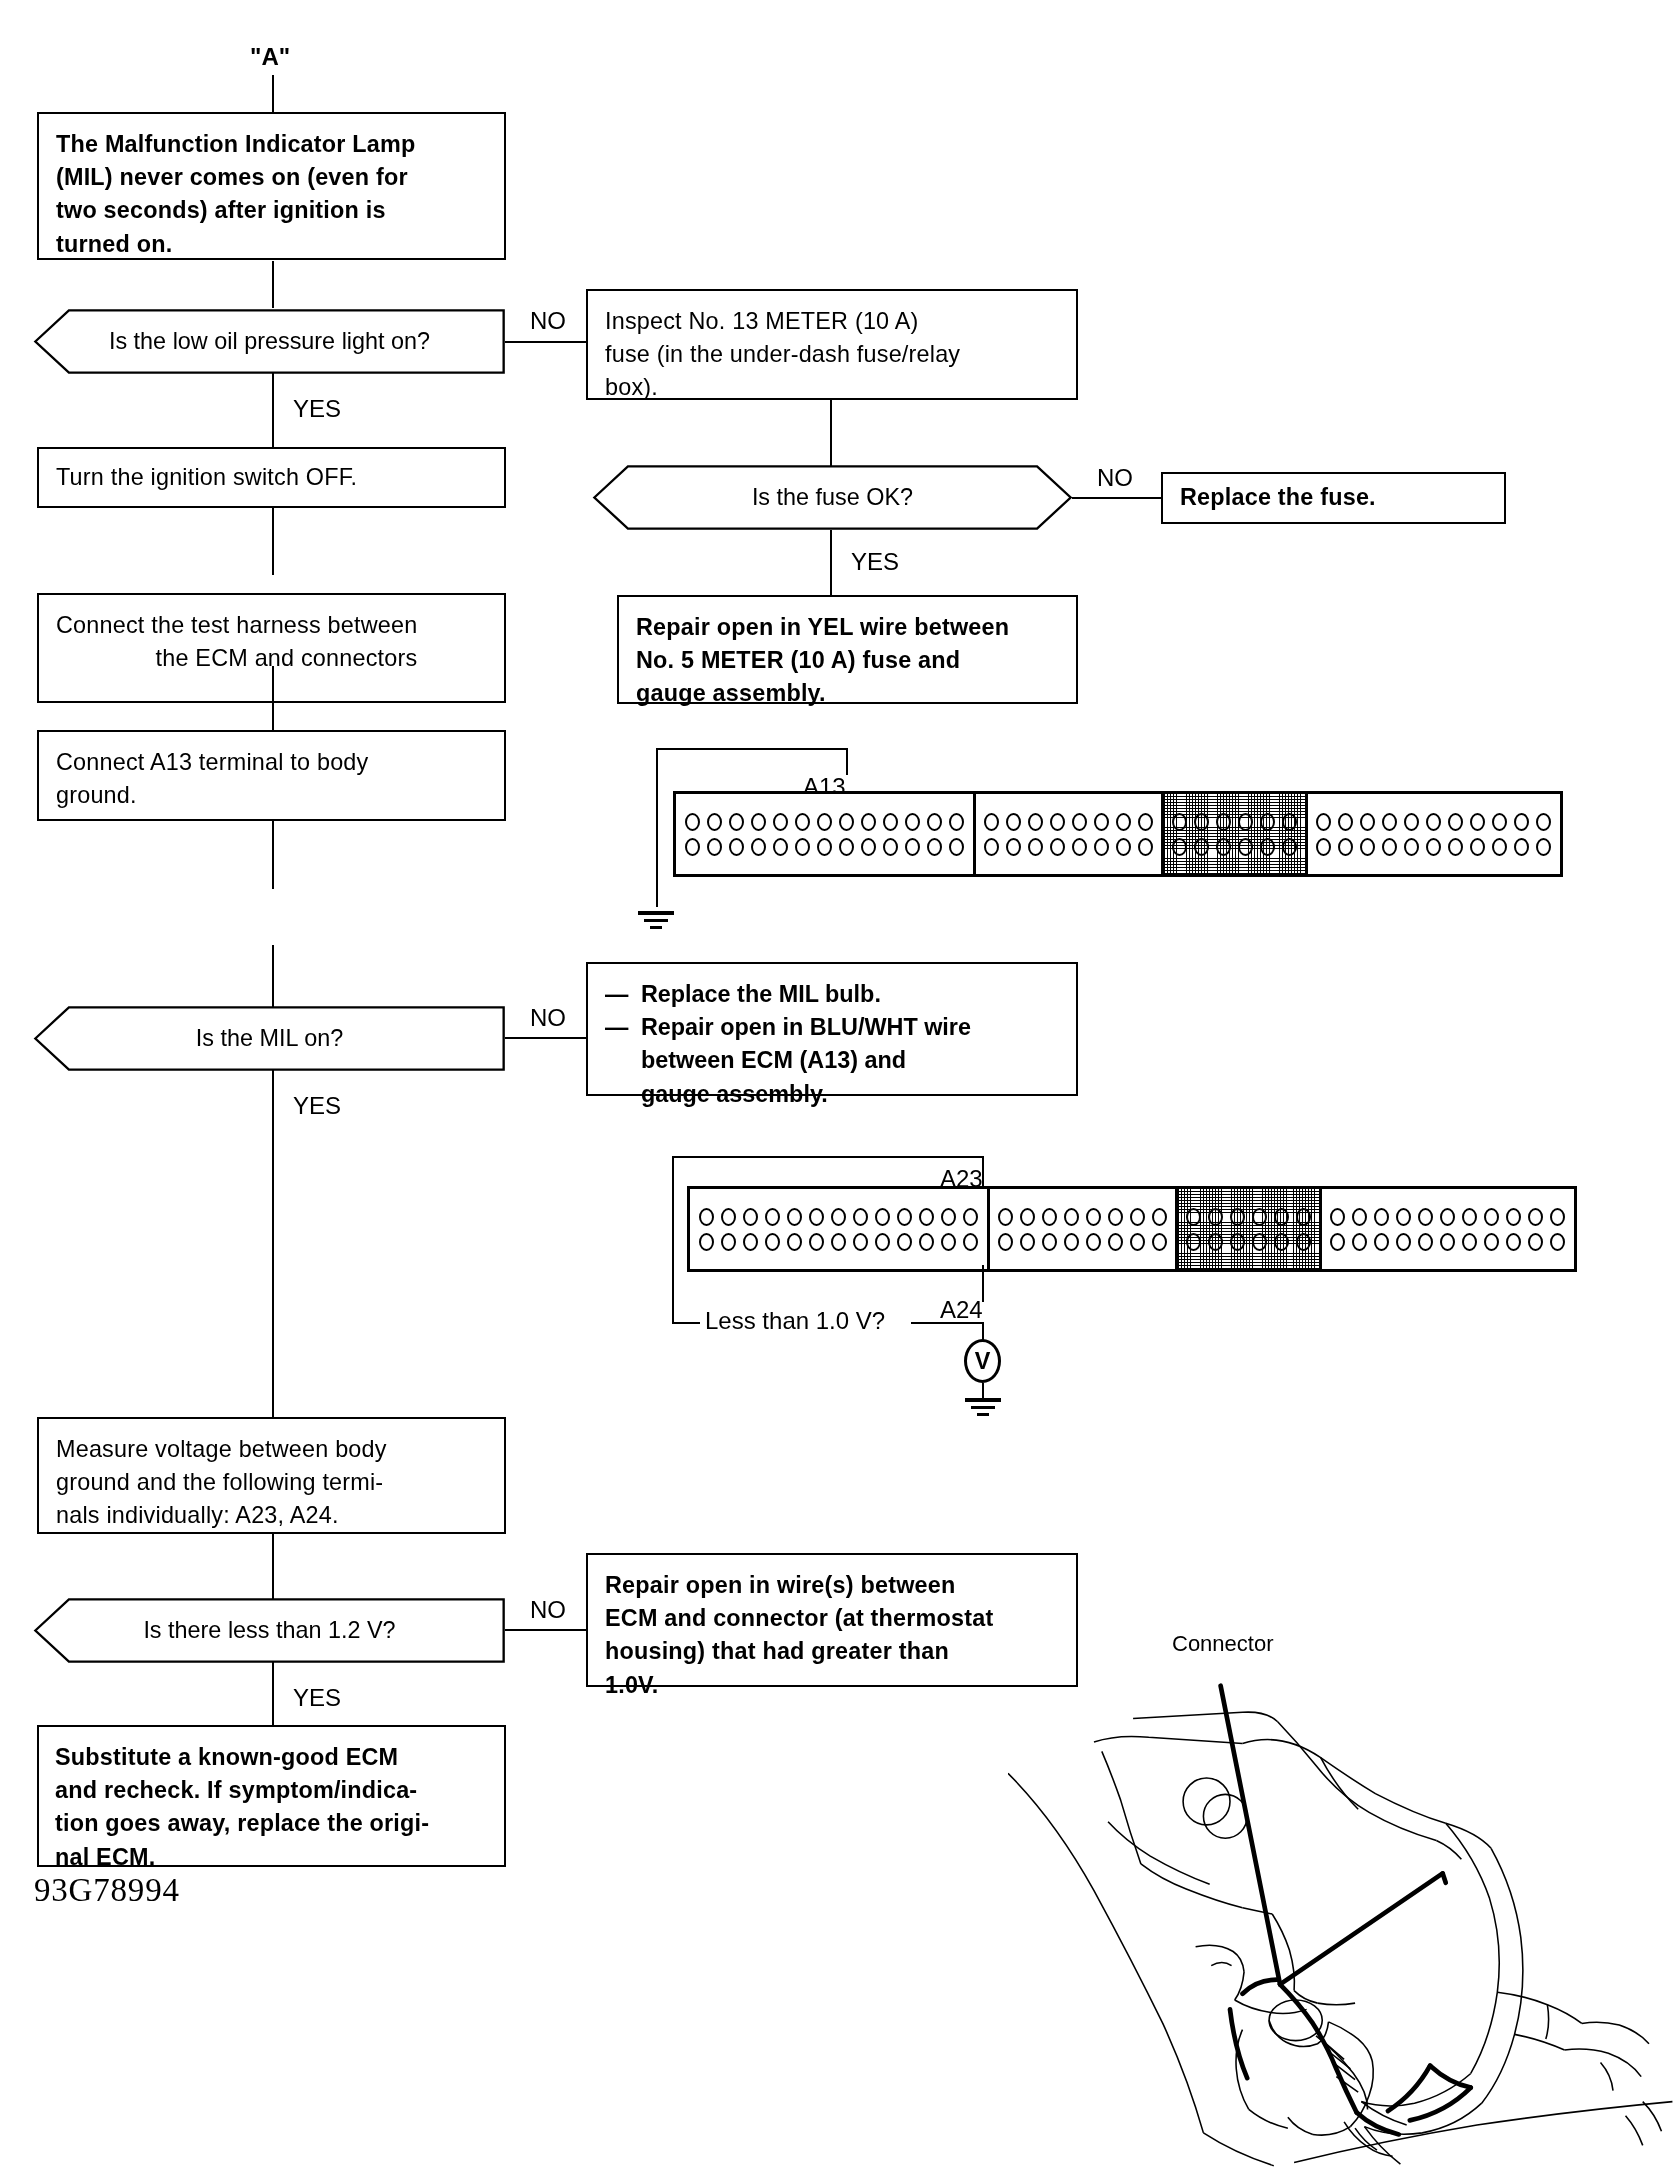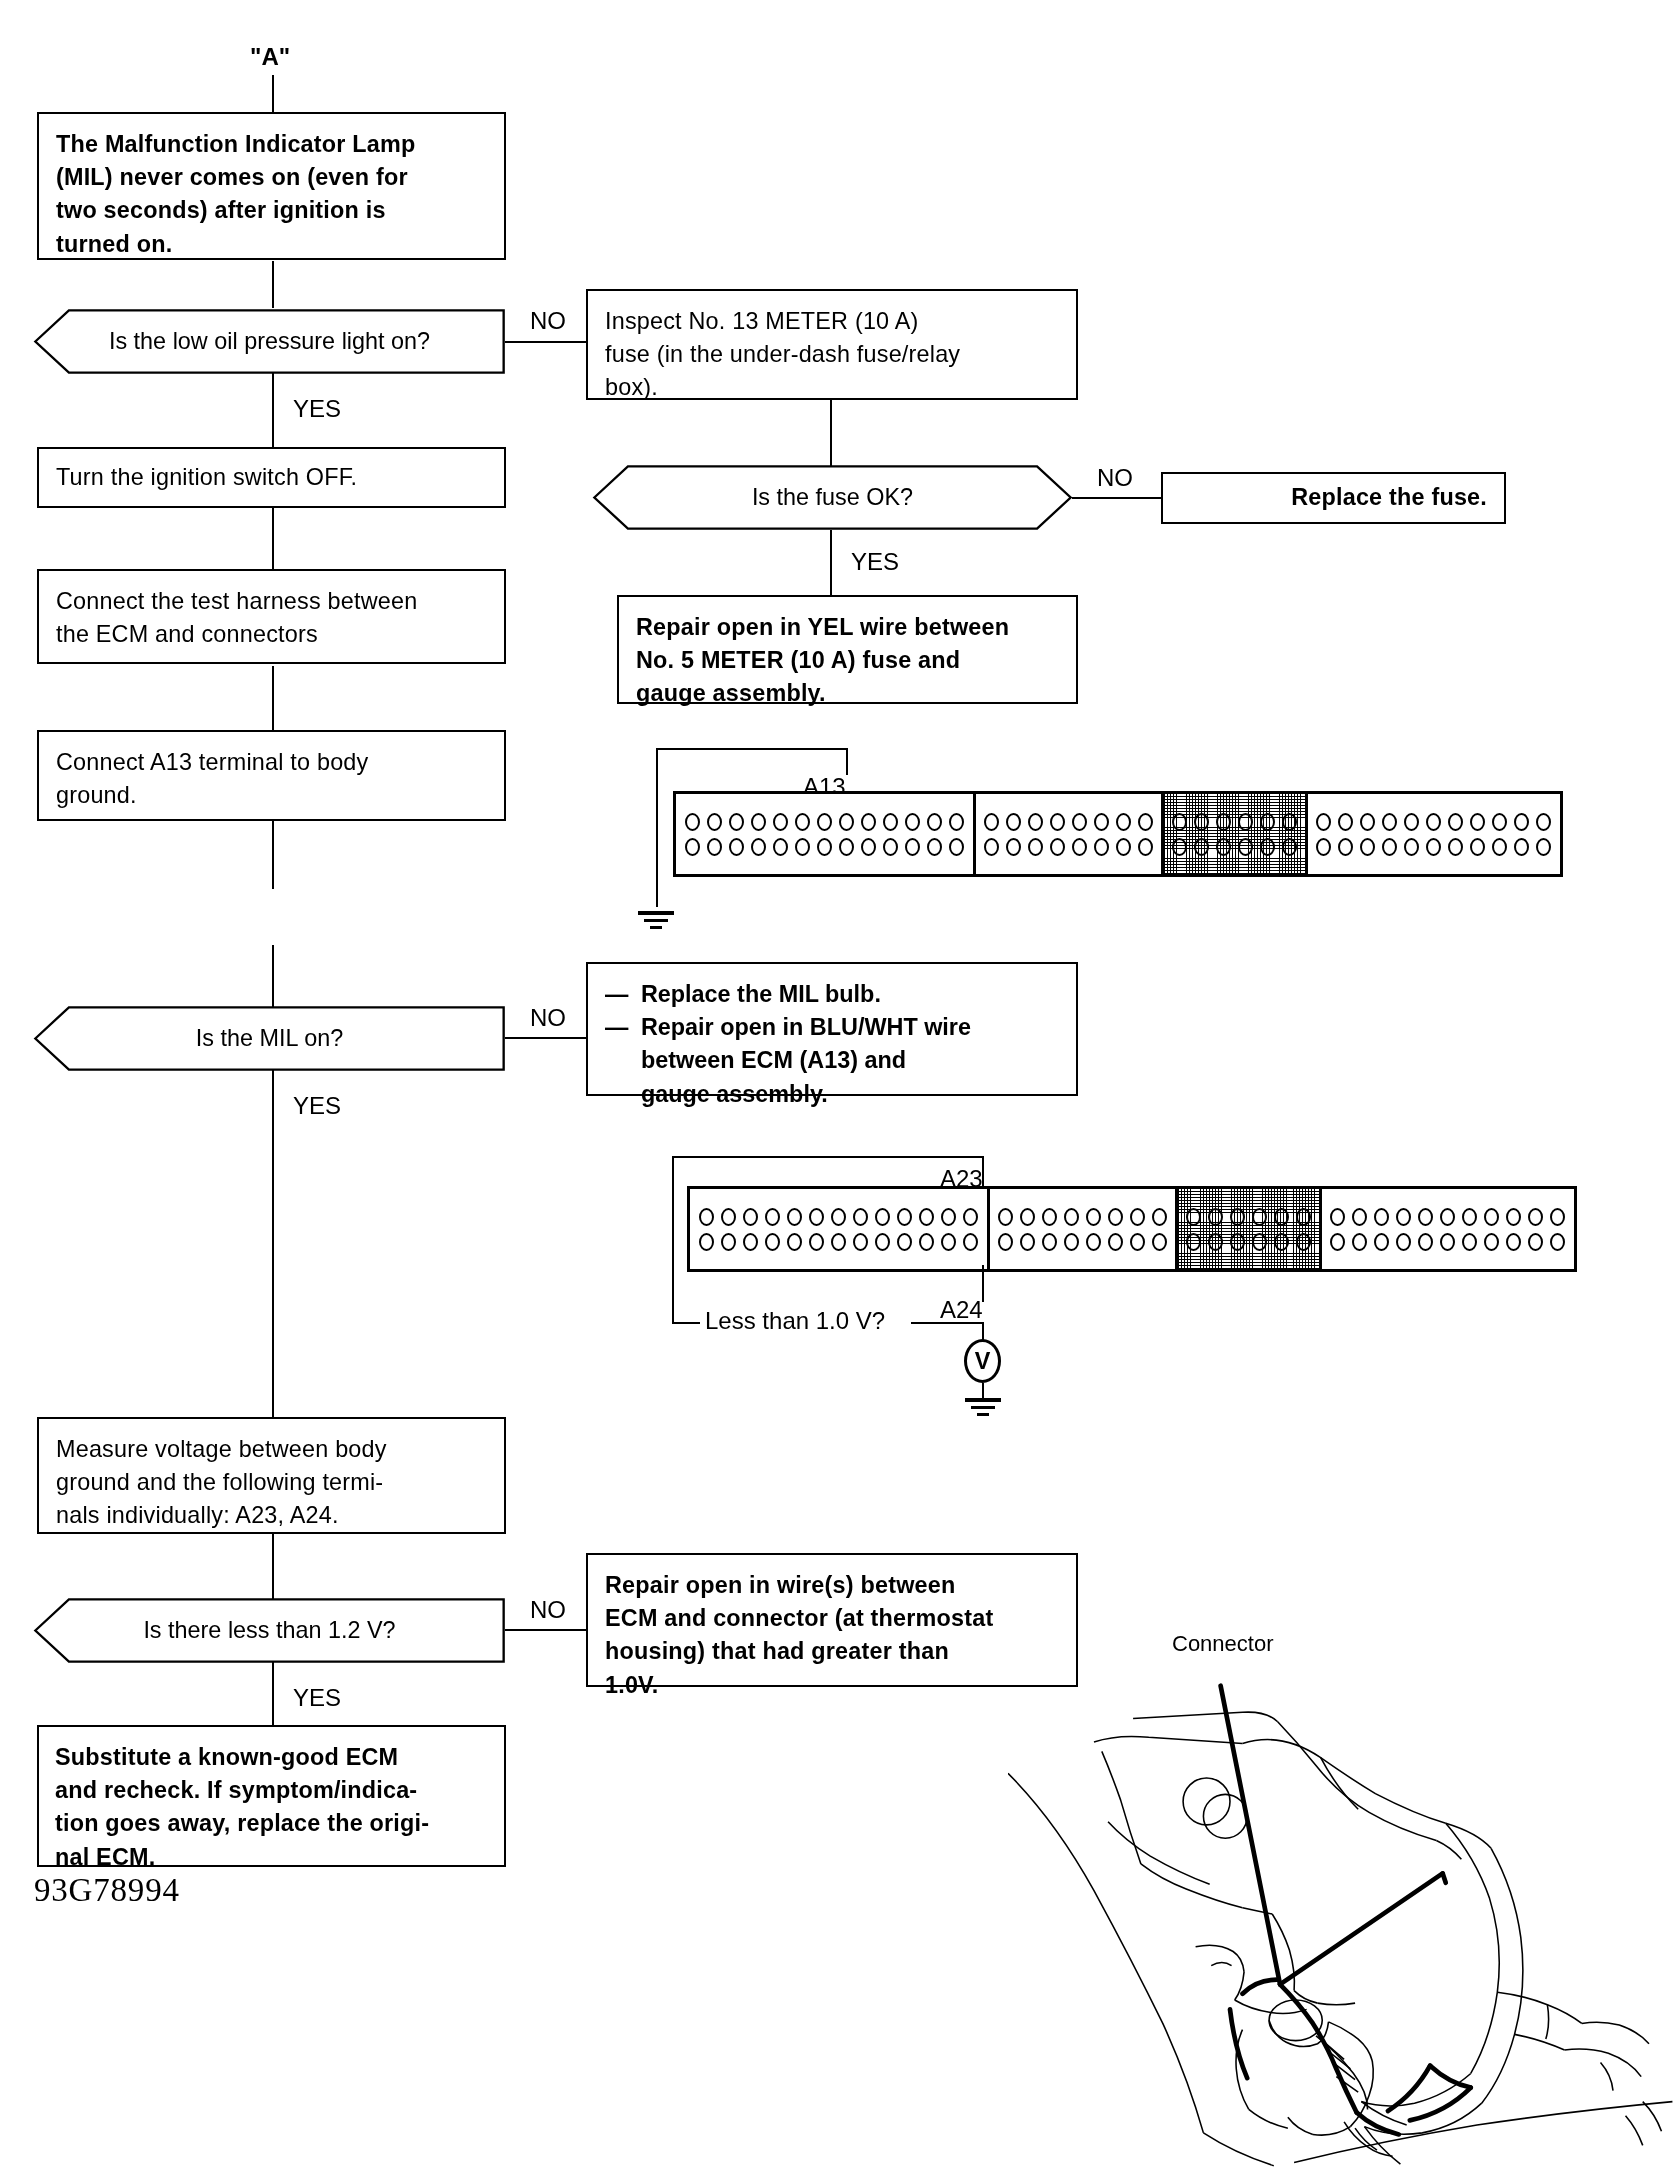--- a/index.html
+++ b/index.html
@@ -160,21 +160,21 @@
   <div class="label" style="left:530px;top:309px;">NO</div>
 
   <div class="vline" style="left:272px;top:373px;height:86px;"></div>
   <div class="label" style="left:293px;top:397px;">YES</div>
 
   <div class="box" style="left:37px;top:447px;width:469px;height:61px;align-items:center;">
     <span class="txt">Turn the ignition switch OFF.</span>
   </div>
   <div class="vline" style="left:272px;top:508px;height:67px;"></div>
 
-  <div class="box" style="left:37px;top:569px;width:469px;height:95px;">
+  <div class="box" style="left:37px;top:593px;width:469px;height:110px;text-align:right;">
     <span class="txt">Connect the test harness between
 the  ECM  and  connectors</span>
   </div>
   <div class="vline" style="left:272px;top:666px;height:69px;"></div>
 
   <div class="box" style="left:37px;top:730px;width:469px;height:91px;">
     <span class="txt">Connect  A13  terminal  to  body
 ground.</span>
   </div>
   <div class="vline" style="left:272px;top:820px;height:69px;"></div>
@@ -230,21 +230,21 @@
 
   <div class="hex" style="left:592px;top:464px;width:481px;height:67px;">
     <svg viewBox="0 0 616 86" preserveAspectRatio="none">
       <polygon points="3,43 46,3 570,3 613,43 570,83 46,83" fill="#fff" stroke="#000" stroke-width="3"></polygon>
     </svg>
     <div class="hextxt">Is the fuse OK?</div>
   </div>
   <div class="hline" style="left:1072px;top:497px;width:91px;"></div>
   <div class="label" style="left:1097px;top:466px;">NO</div>
 
-  <div class="box bold" style="left:1161px;top:472px;width:345px;height:52px;align-items:center;justify-content:flex-end;">
+  <div class="box bold" style="left:1161px;top:472px;width:345px;height:52px;align-items:center;justify-content:flex-start;">
     <span class="txt">Replace the fuse.</span>
   </div>
 
   <div class="vline" style="left:830px;top:530px;height:67px;"></div>
   <div class="label" style="left:851px;top:550px;">YES</div>
 
   <div class="box bold" style="left:617px;top:595px;width:461px;height:109px;">
     <span class="txt">Repair open in YEL wire between
 No. 5 METER (10 A) fuse and
 gauge assembly.</span>

